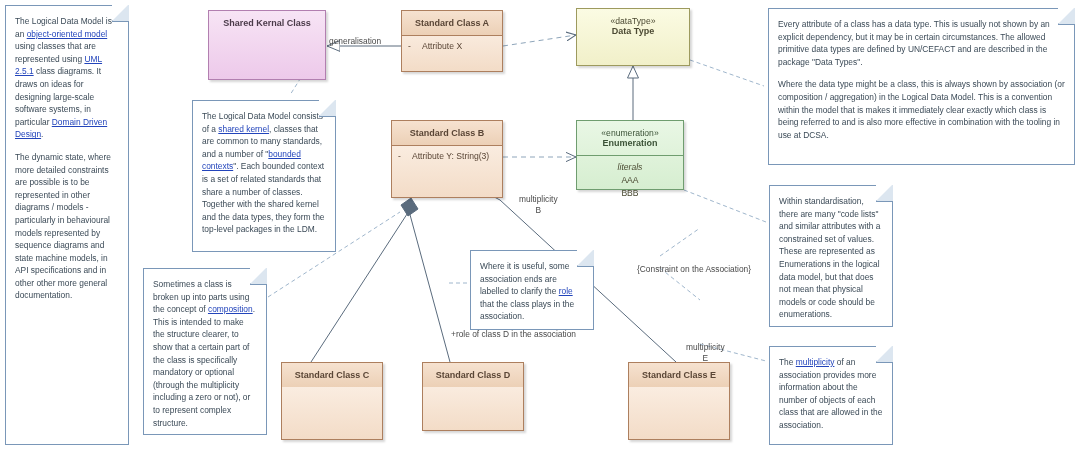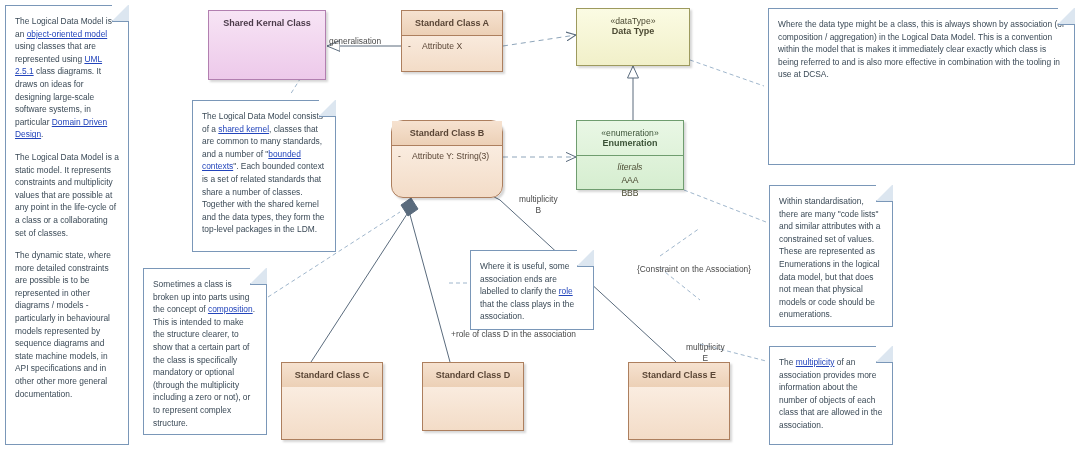--- a/index.html
+++ b/index.html
@@ -95,41 +95,41 @@
   <path d="M690,60 L764,86" stroke="#9fb6cc" stroke-width="1" fill="none" stroke-dasharray="4,3"></path>
   <path d="M684,190 L766,222" stroke="#9fb6cc" stroke-width="1" fill="none" stroke-dasharray="4,3"></path>
   <path d="M700,344 L766,361" stroke="#9fb6cc" stroke-width="1" fill="none" stroke-dasharray="4,3"></path>
   <path d="M660,256 L700,228" stroke="#9fb6cc" stroke-width="1" fill="none" stroke-dasharray="4,3"></path>
   <path d="M660,268 L700,300" stroke="#9fb6cc" stroke-width="1" fill="none" stroke-dasharray="4,3"></path>
 </svg>
 
 <div class="note" style="left:5px;top:5px;width:124px;height:440px;">
   <div class="fold"></div>
   <p><span>The Logical Data Model is an </span><span class="lnk">object-oriented model</span><span> using classes that are represented using </span><span class="lnk">UML 2.5.1</span><span> class diagrams. It draws on ideas for designing large-scale software systems, in particular </span><span class="lnk">Domain Driven Design</span><span>.</span></p>
-  <p>The Logical Data Model is a static model. It represents constraints and multiplicity values that are possible at any point in the life-cycle of a class or a collaborating set of classes.</p>
   <p>The dynamic state, where more detailed constraints are possible is to be represented in other diagrams / models - particularly in behavioural models represented by sequence diagrams and state machine models, in API specifications and in other other more general documentation.</p>
 </div>
 
 <div class="note" style="left:192px;top:100px;width:144px;height:152px;">
   <div class="fold"></div>
   <p><span>The Logical Data Model consists of a </span><span class="lnk">shared kernel</span><span>, classes that are common to many standards, and a number of "</span><span class="lnk">bounded contexts</span><span>". Each bounded context is a set of related standards that share a number of classes. Together with the shared kernel and the data types, they form the top-level packages in the LDM.</span></p>
 </div>
 
 <div class="note" style="left:143px;top:268px;width:124px;height:167px;">
   <div class="fold"></div>
   <p><span>Sometimes a class is broken up into parts using the concept of </span><span class="lnk">composition</span><span>. This is intended to make the structure clearer, to show that a certain part of the class is specifically mandatory or optional (through the multiplicity including a zero or not), or to represent complex structure.</span></p>
 </div>
 
 <div class="note" style="left:470px;top:250px;width:124px;height:80px;">
   <div class="fold"></div>
   <p><span>Where it is useful, some association ends are labelled to clarify the </span><span class="lnk">role</span><span> that the class plays in the association.</span></p>
 </div>
 
 <div class="note" style="left:768px;top:8px;width:307px;height:157px;">
   <div class="fold"></div>
+  <p>Every attribute of a class has a data type. This is usually not shown by an explicit dependency, but it may be in certain circumstances. The allowed primitive data types are defined by UN/CEFACT and are described in the package "Data Types".</p>
   <p>Where the data type might be a class, this is always shown by association (or composition / aggregation) in the Logical Data Model. This is a convention within the model that is makes it immediately clear exactly which class is being referred to and is also more effective in combination with the tooling in use at DCSA.</p>
 </div>
 
 <div class="note" style="left:769px;top:185px;width:124px;height:142px;">
   <div class="fold"></div>
   <p>Within standardisation, there are many "code lists" and similar attributes with a constrained set of values. These are represented as Enumerations in the logical data model, but that does not mean that physical models or code should be enumerations.</p>
 </div>
 
 <div class="note" style="left:769px;top:346px;width:124px;height:99px;">
   <div class="fold"></div>
@@ -138,21 +138,21 @@
 
 <div class="cls pink" style="left:208px;top:10px;width:118px;height:70px;">
   <div class="hdr nb">Shared Kernal Class</div>
 </div>
 
 <div class="cls tan" style="left:401px;top:10px;width:102px;height:62px;">
   <div class="hdr">Standard Class A</div>
   <div class="compart attr"><span class="vis">-</span><span>Attribute X</span></div>
 </div>
 
-<div class="cls tan" style="left:391px;top:120px;width:112px;height:78px;border-radius:12px;">
+<div class="cls tan" style="left:391px;top:120px;width:112px;height:78px;">
   <div class="hdr">Standard Class B</div>
   <div class="compart attr"><span class="vis">-</span><span>Attribute Y: String(3)</span></div>
 </div>
 
 <div class="cls yel" style="left:576px;top:8px;width:114px;height:58px;">
   <div class="hdr nb"><span class="stereo">«dataType»</span><span>Data Type</span></div>
 </div>
 
 <div class="cls grn" style="left:576px;top:120px;width:108px;height:70px;">
   <div class="hdr"><span class="stereo">«enumeration»</span><span>Enumeration</span></div>

